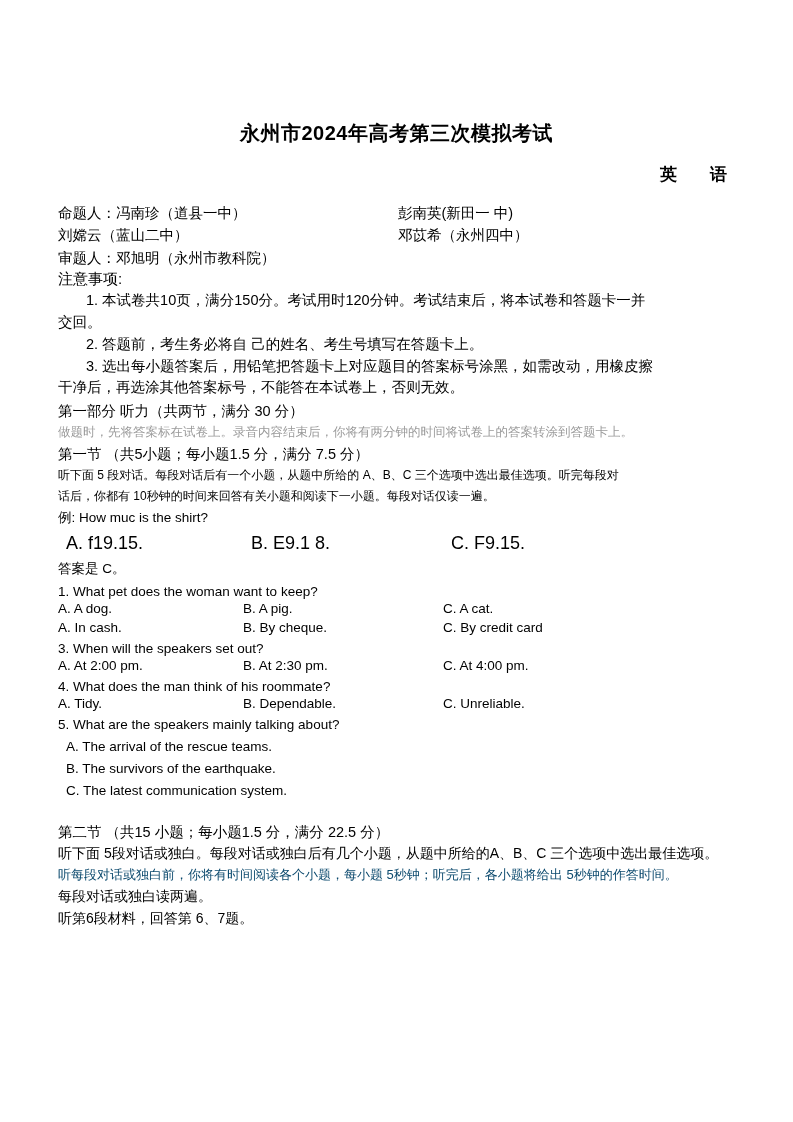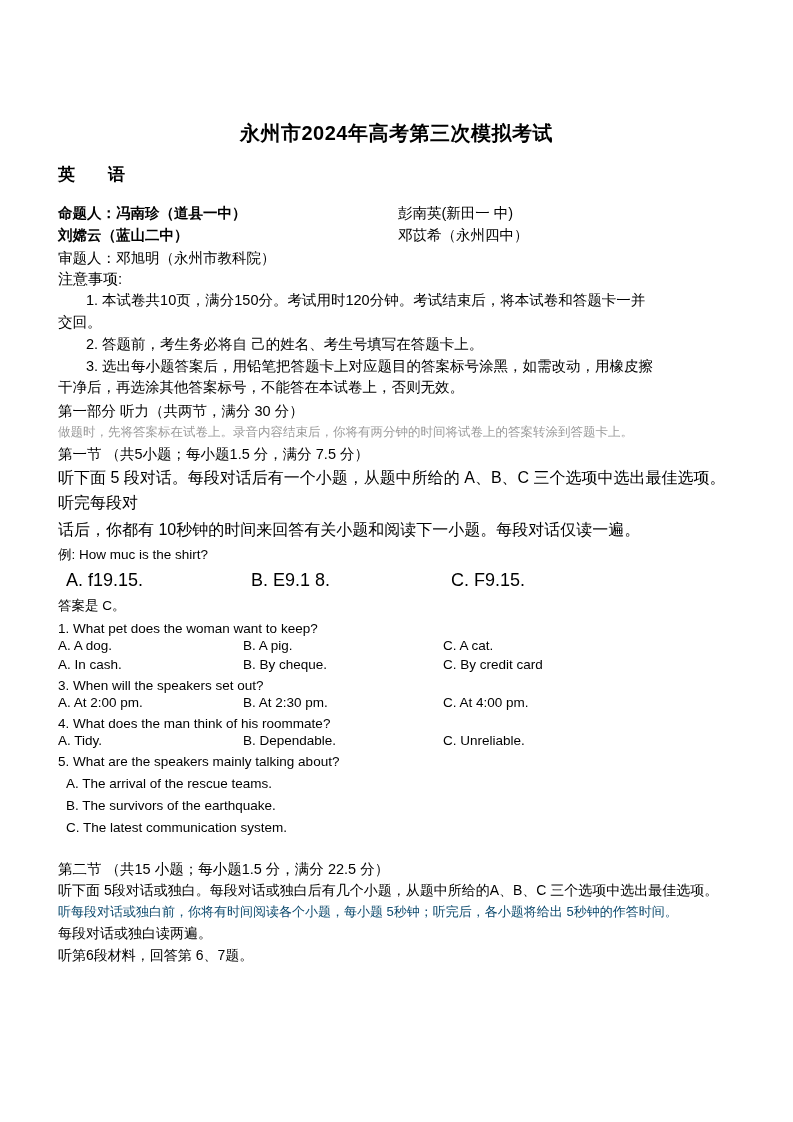--- a/index.html
+++ b/index.html
@@ -23,39 +23,38 @@
     position: relative;
   }
   .doc-title {
     text-align: center;
     font-size: 20px;
     font-weight: bold;
     letter-spacing: 0.5px;
     margin: 0 0 16px 0;
   }
   .subject-title {
-    text-align: left;
+    text-align: right;
     font-size: 17px;
     font-weight: bold;
     letter-spacing: 8px;
     margin: 0 0 16px 0;
   }
   .authors {
     font-size: 14.5px;
     line-height: 1.55;
     margin-bottom: 0;
   }
   .author-row {
     display: flex;
     width: 100%;
   }
   .author-left {
     width: 340px;
     flex: none;
-    font-weight: bold;
   }
   .author-right {
     flex: 1;
   }
   .author-single {
     width: 100%;
   }
   .notice-head {
     font-size: 15px;
     margin-top: 1px;
@@ -74,21 +73,21 @@
     font-size: 12.5px;
     color: #9a9a9a;
     line-height: 1.5;
     margin: 2px 0 2px 0;
   }
   .part-head {
     font-size: 14.5px;
     margin: 3px 0 0 0;
   }
   .para {
-    font-size: 16px;
+    font-size: 12px;
     line-height: 1.55;
     margin: 2px 0;
   }
   .example {
     font-size: 13.5px;
     margin: 4px 0 2px 0;
   }
   .opts {
     display: flex;
     font-size: 18px;

